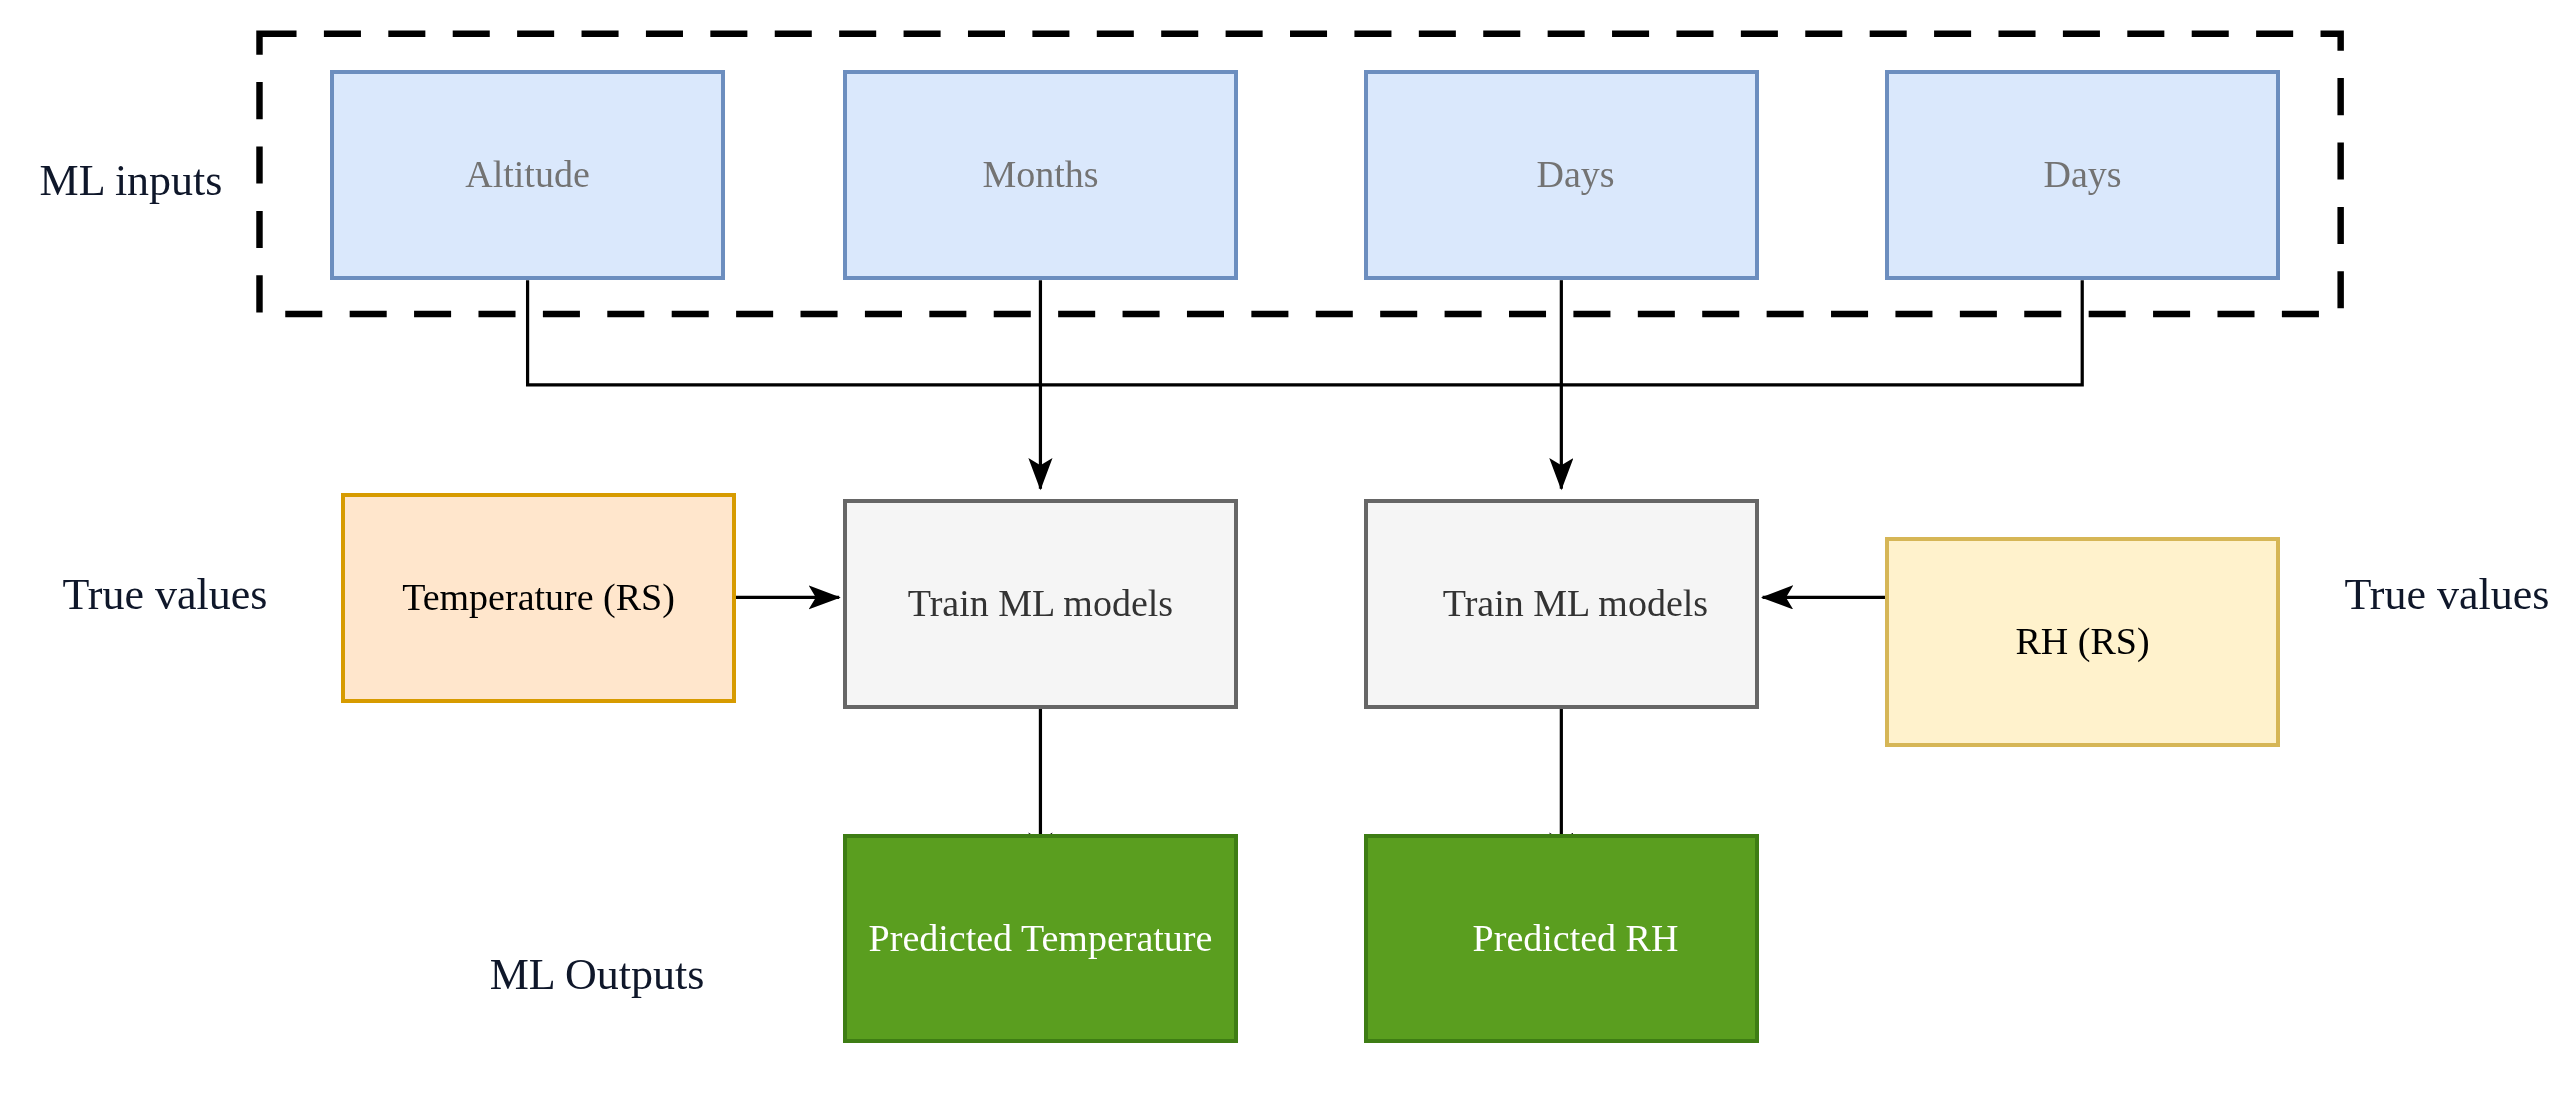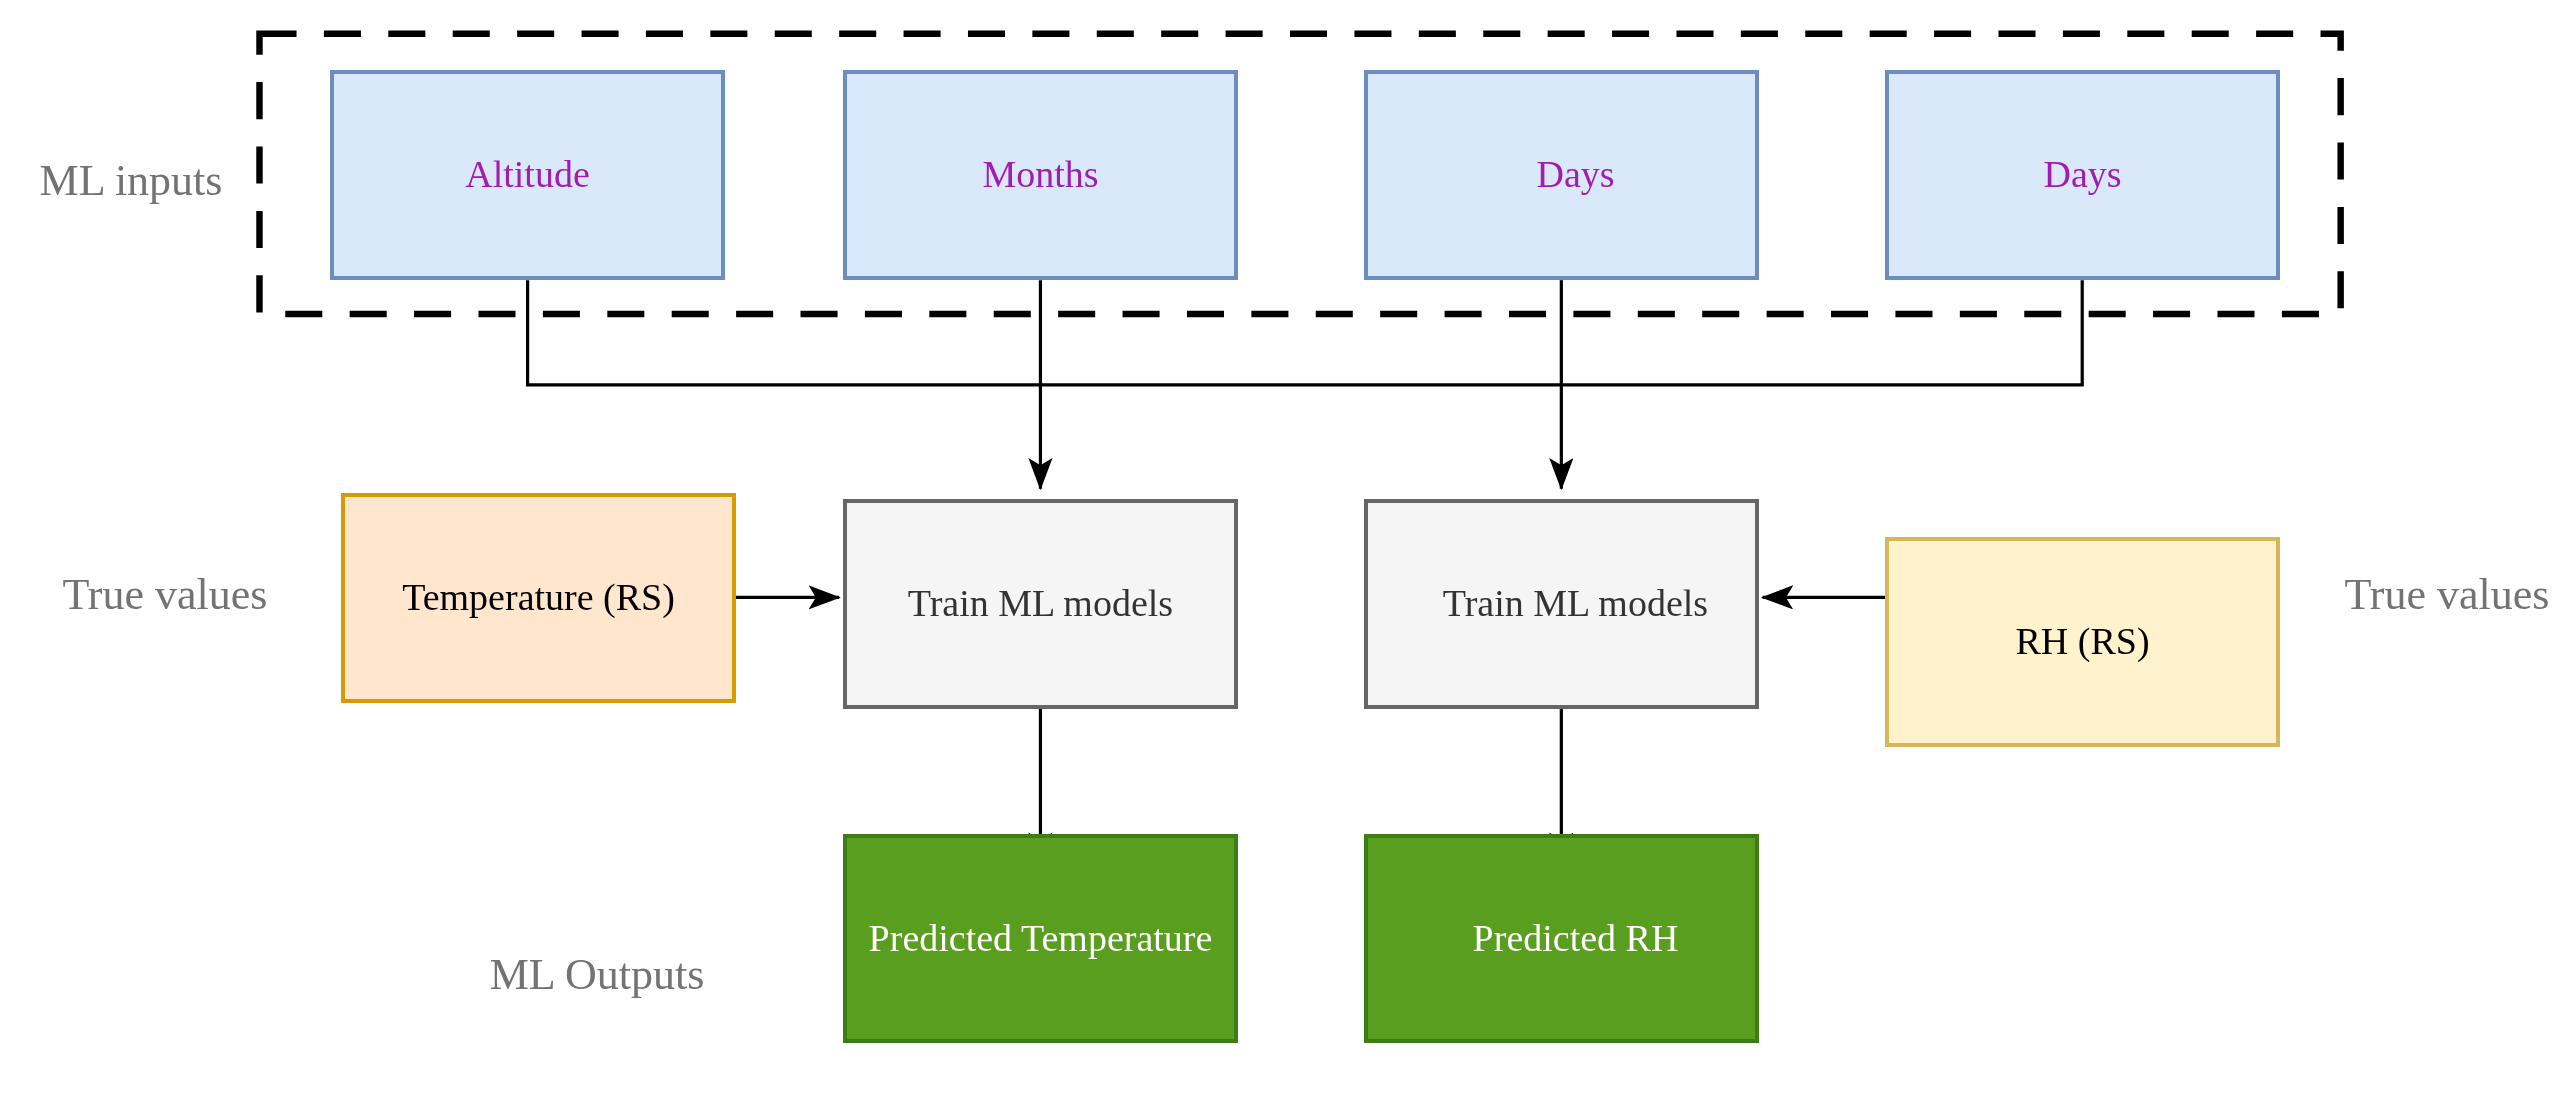--- a/index.html
+++ b/index.html
@@ -23,31 +23,31 @@
   }
   .node {
     position: absolute;
     width: 395px; height: 210px;
     display: flex; align-items: center; justify-content: center;
     text-align: center;
     font-size: 38px;
     line-height: 1.15;
     box-sizing: border-box;
   }
-  .node-input  { background: var(--input-fill);  border: 4px solid var(--input-border);  color: #a21caf; }
+  .node-input  { background: var(--input-fill);  border: 4px solid var(--input-border);  color: #737373; }
   .node-temp   { background: var(--temp-fill);   border: 4px solid var(--temp-border);   color: #000; margin-left: 11px; }
   .node-rh     { background: var(--rh-fill);     border: 4px solid var(--rh-border);     color: #000; margin-top: 44px; }
   .node-proc   { background: var(--process-fill);border: 4px solid var(--process-border);color: var(--process-text); margin-top: 6px; }
   .node-out    { background: var(--output-fill); border: 4.8px solid var(--output-border); color: var(--output-text); height: 209px; }
 
   .side-label {
     position: absolute;
     transform: translate(-50%, -50%);
     font-size: 44px;
-    color: #737373;
+    color: #0f172a;
     white-space: nowrap;
   }
 
   
   .row1 { top: 70px; }
   .row2 { top: 493px; }
   .row3 { top: 834px; }
   .colA { left: 330px; }
   .colB { left: 843px; }
   .colC { left: 1364px; padding-left: 28px; }

